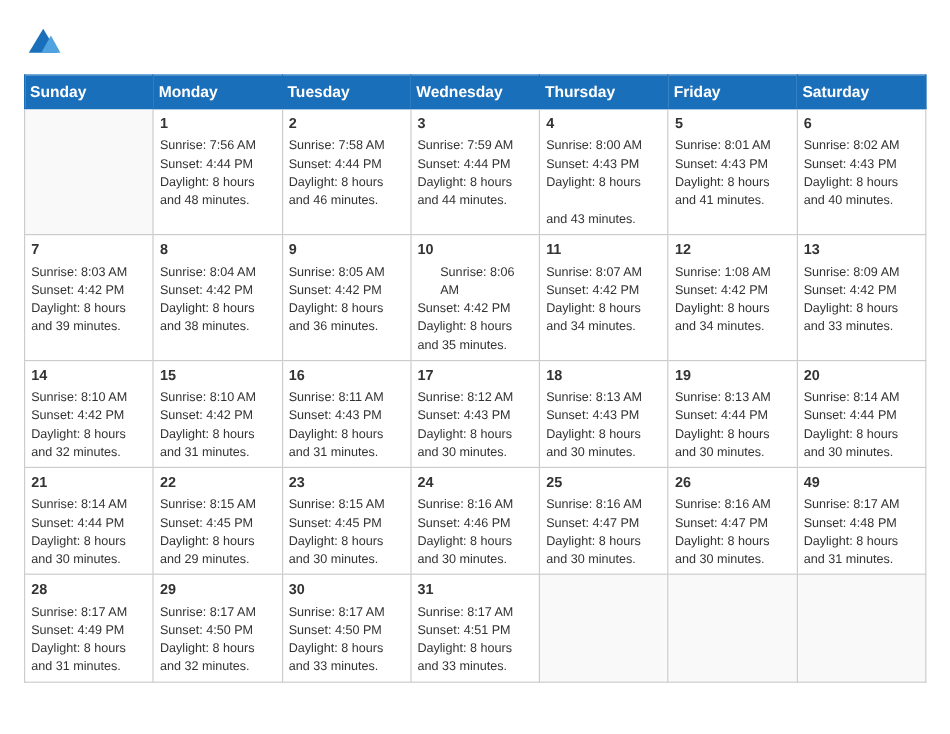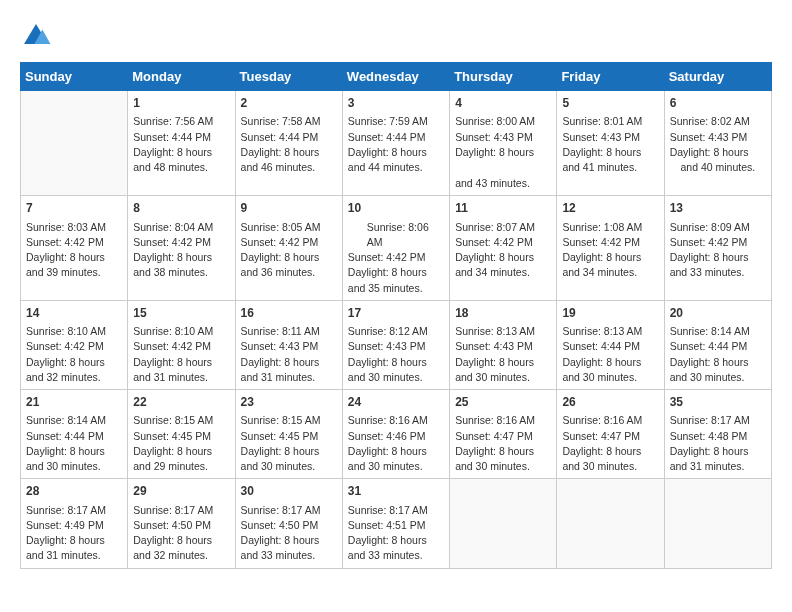--- a/index.html
+++ b/index.html
@@ -168,21 +168,21 @@
             <span style="display: block;">Daylight: 8 hours</span>
             <span style="display: block;">and 41 minutes.</span>
           </div>
         </td>
         <td>
           <span class="day-number">6</span>
           <div class="day-info">
             <span style="display: block;">Sunrise: 8:02 AM</span>
             <span style="display: block;">Sunset: 4:43 PM</span>
             <span style="display: block;">Daylight: 8 hours</span>
-            <span style="display: block; text-align: center;">and 40 minutes.</span>
+            <span style="display: block;">and 40 minutes.</span>
           </div>
         </td>
       </tr>
       <tr>
         <td>
           <span class="day-number">7</span>
           <div class="day-info">
             <span style="display: block;">Sunrise: 8:03 AM</span>
             <span style="display: block;">Sunset: 4:42 PM</span>
             <span style="display: block;">Daylight: 8 hours</span>
@@ -358,21 +358,21 @@
         <td>
           <span class="day-number">26</span>
           <div class="day-info">
             <span style="display: block;">Sunrise: 8:16 AM</span>
             <span style="display: block;">Sunset: 4:47 PM</span>
             <span style="display: block;">Daylight: 8 hours</span>
             <span style="display: block;">and 30 minutes.</span>
           </div>
         </td>
         <td>
-          <span class="day-number">35</span>
+          <span class="day-number">49</span>
           <div class="day-info">
             <span style="display: block;">Sunrise: 8:17 AM</span>
             <span style="display: block;">Sunset: 4:48 PM</span>
             <span style="display: block;">Daylight: 8 hours</span>
             <span style="display: block;">and 31 minutes.</span>
           </div>
         </td>
       </tr>
       <tr>
         <td>

